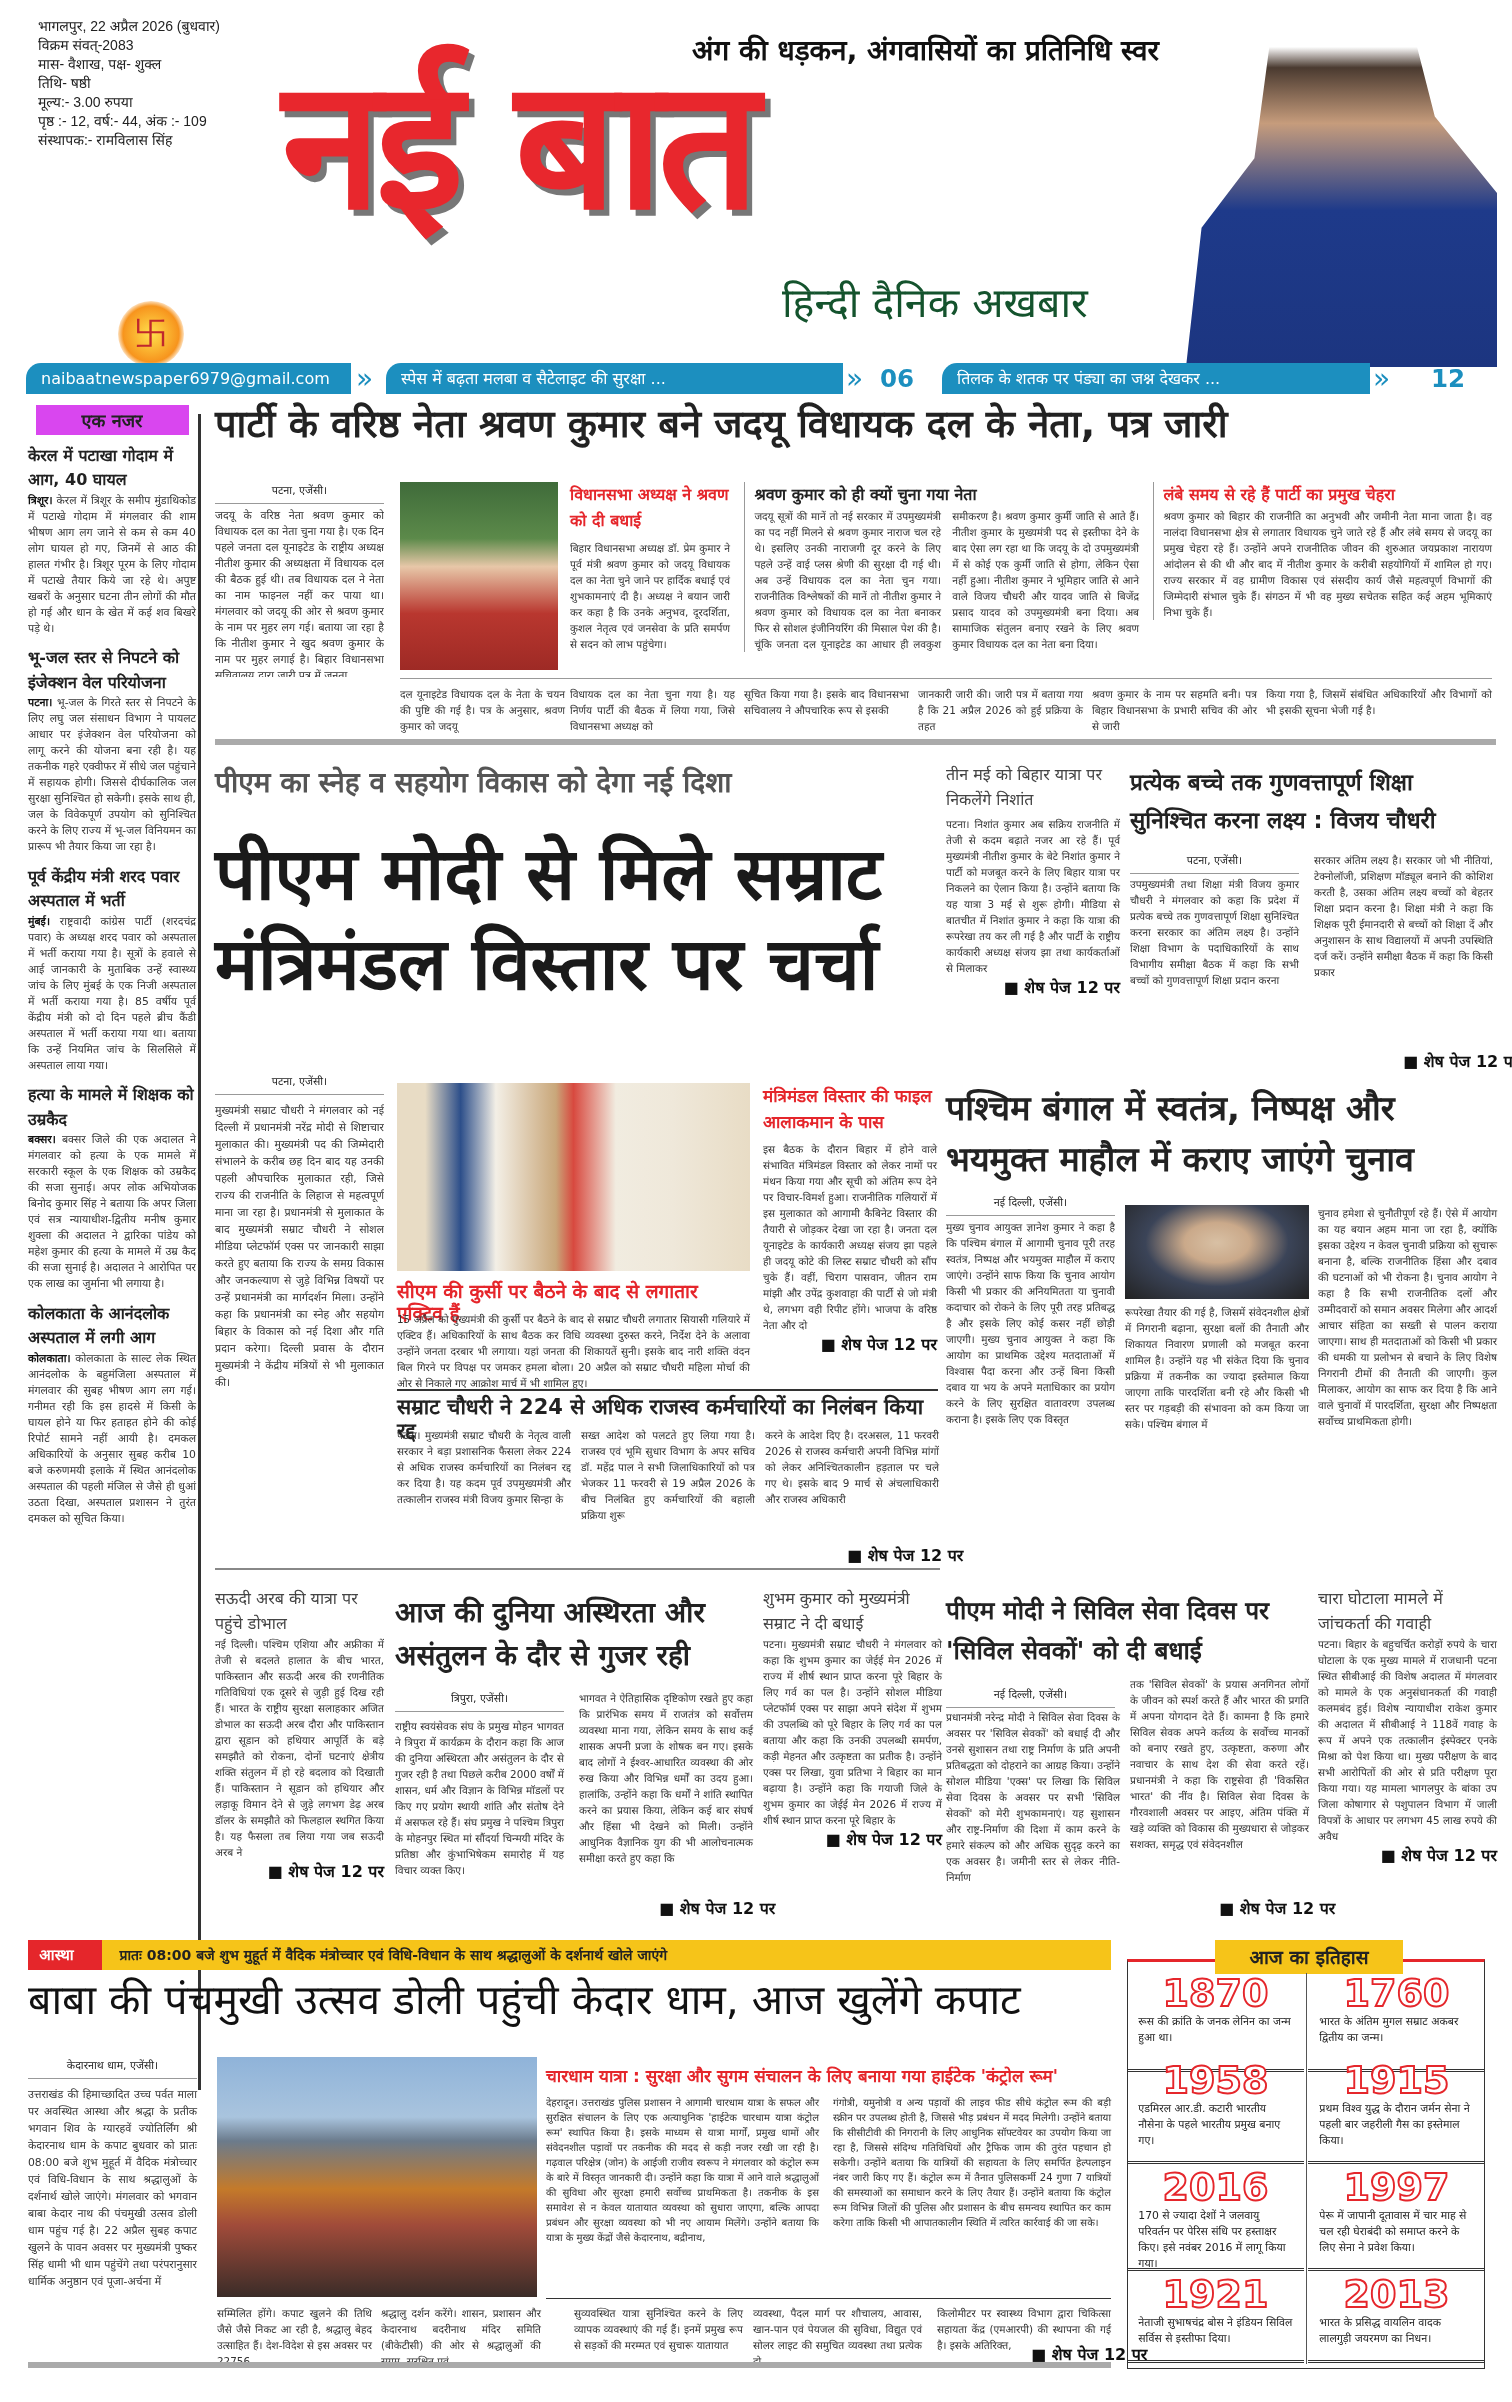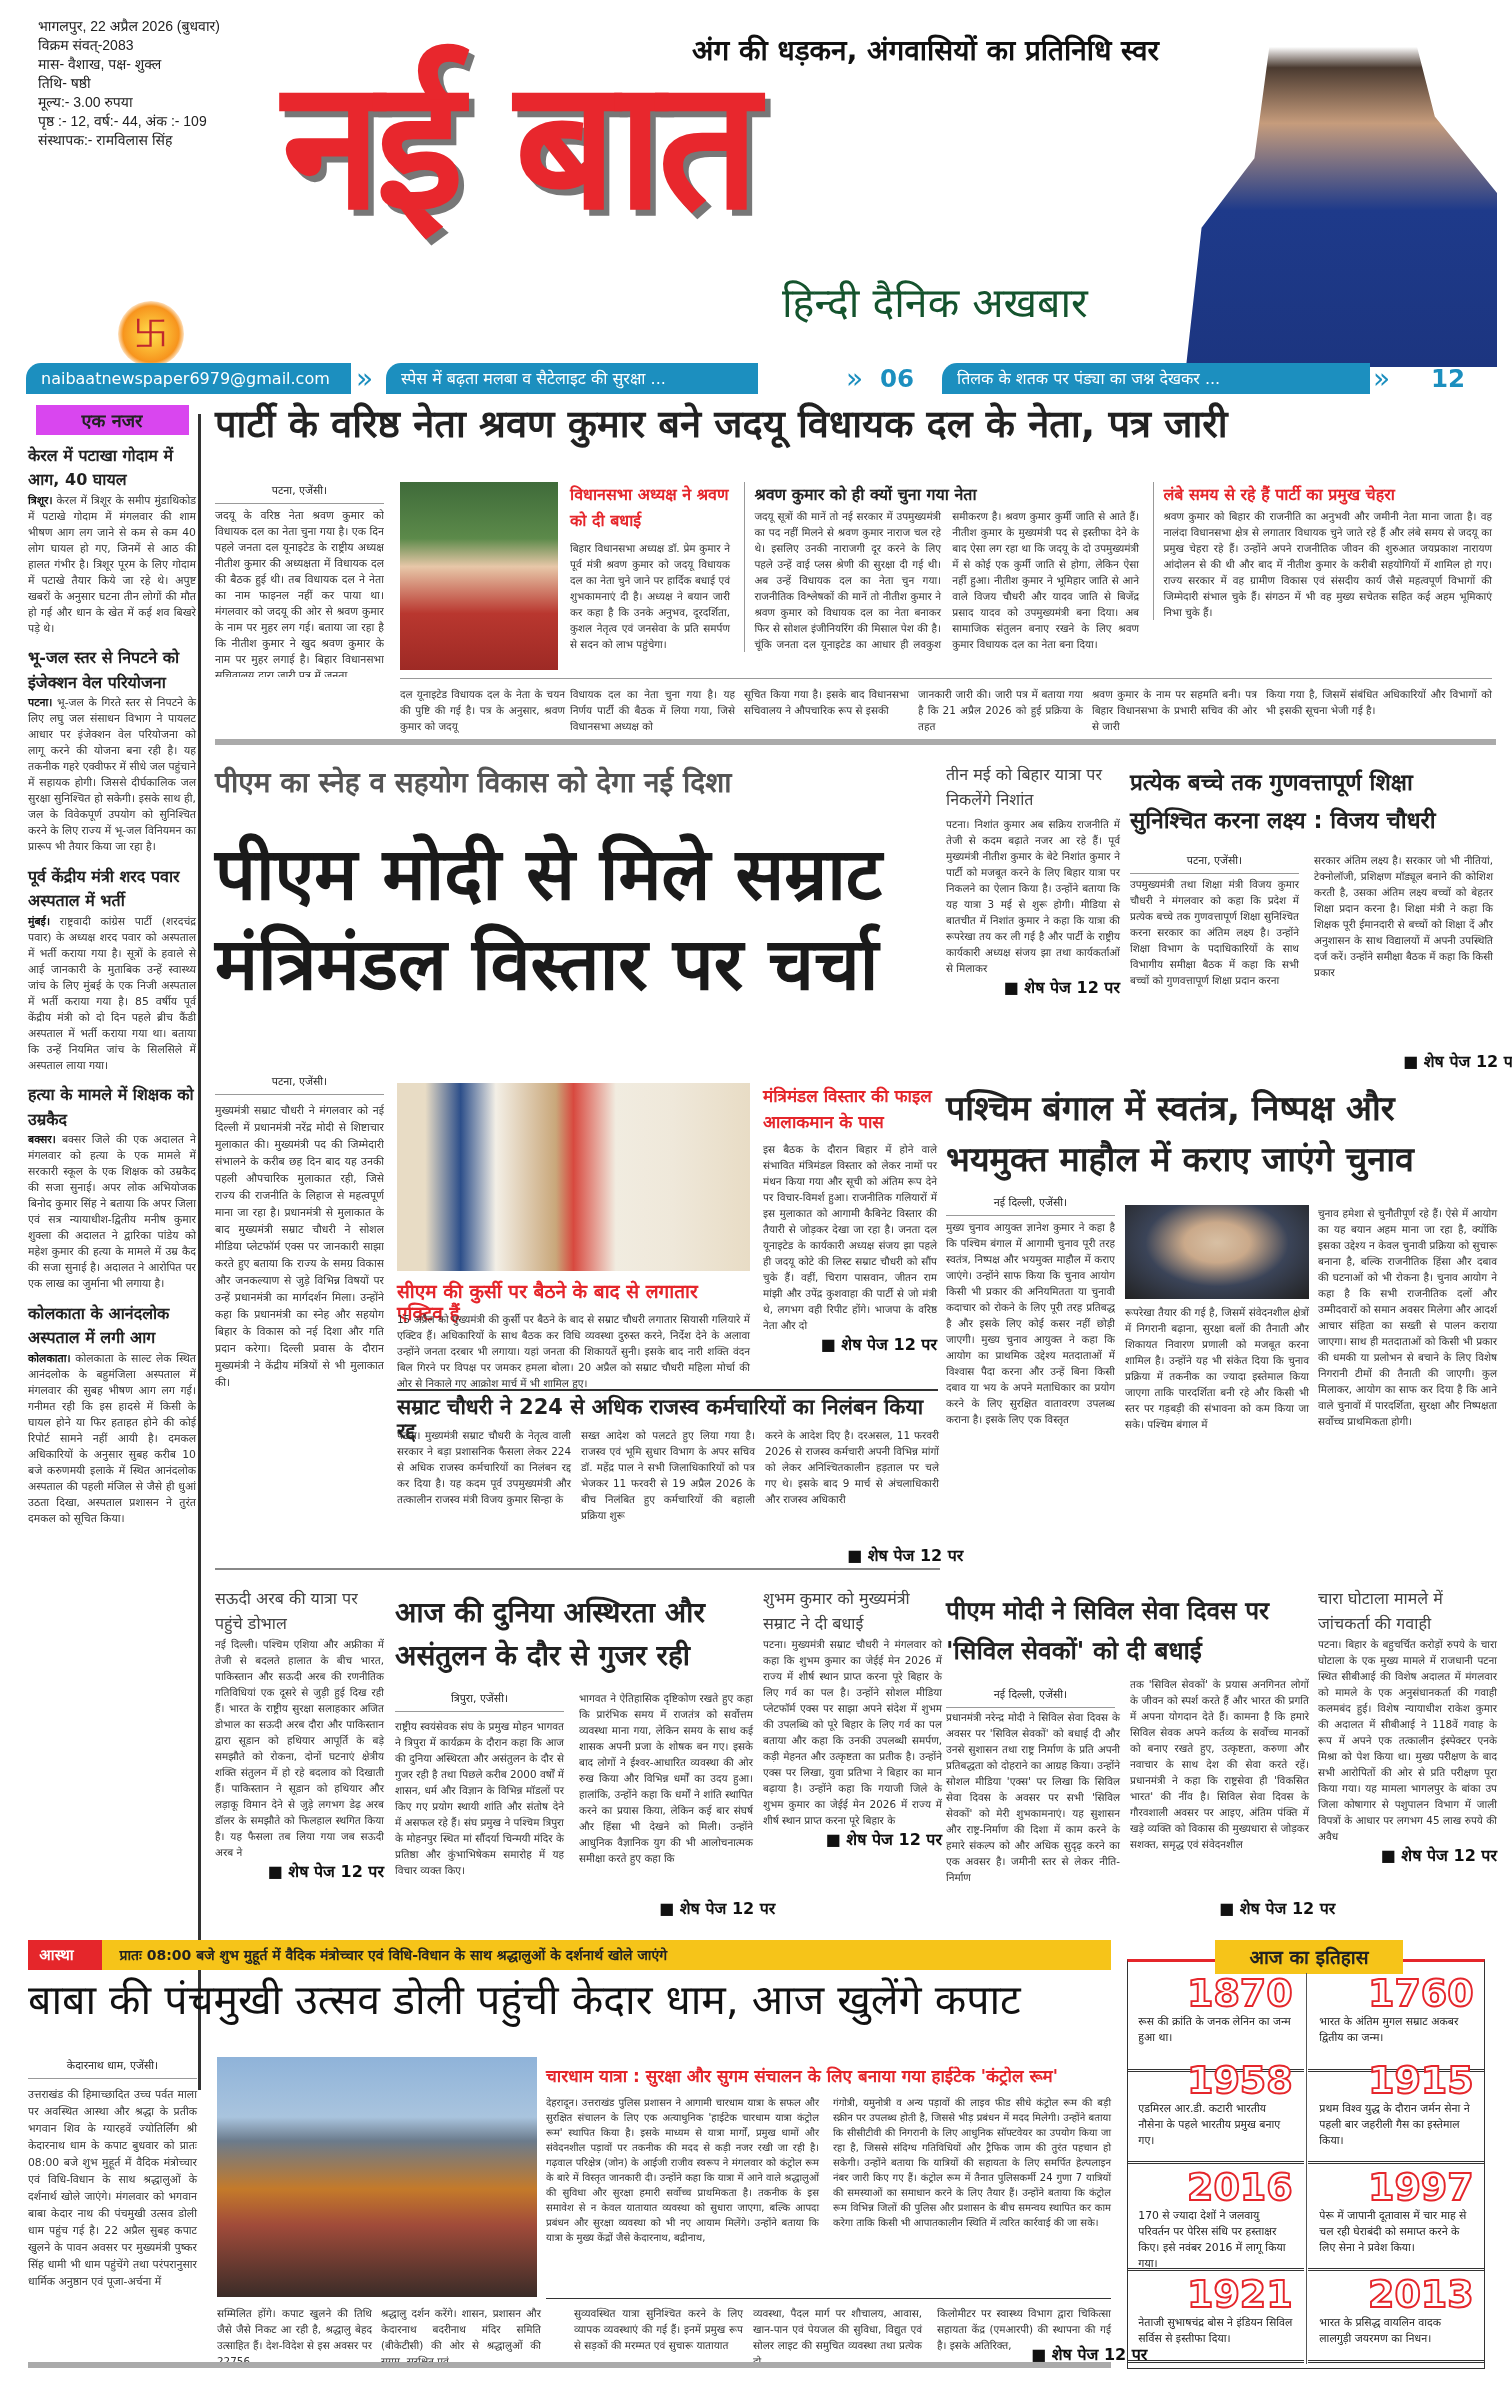--- a/index.html
+++ b/index.html
@@ -29,21 +29,21 @@
 .ek-nazar{background:#d946ef;text-align:center;font-weight:bold;font-size:18px;padding:2.8px 0;position:relative;margin:0 7.5px}
 .ek-nazar:before,.ek-nazar:after{content:"";position:absolute;top:0;border-style:solid;border-width:15px 0 15px 0}
 .rail-hd{font-size:16px;font-weight:bold;line-height:24.5px;margin-top:9.4px;color:#222}
 .rail .txt{font-size:10.8px;line-height:16px}
 
 .rule{background:#aaa;height:5.6px}
 .photo{background:#8a7a6a}
 .history-box{left:1127px;top:1959px;width:358px;height:410px;border:1.9px solid #333;border-top:3.8px solid #e5262b}
 .hist-hdr{left:1215px;top:1940px;width:188px;height:34px;background:#f6c419;text-align:center;font-weight:bold;font-size:19px;line-height:34px}
 .hist-cell{position:absolute;width:177px;height:99px;text-align:left;border-bottom:3.8px double #333;padding:0 11.3px}
-.hist-year{font-size:38px;font-weight:bold;color:#fff;-webkit-text-stroke:1.9px #e5262b;text-align:right;line-height:41px;font-family:"DejaVu Sans",sans-serif}
+.hist-year{font-size:38px;font-weight:bold;color:#fff;-webkit-text-stroke:1.9px #e5262b;text-align:center;line-height:41px;font-family:"DejaVu Sans",sans-serif}
 .hist-text{font-size:10.8px;line-height:16px;color:#222}
 </style>
 </head>
 <body>
 
 <div id="meta" class="abs">
   <div>भागलपुर, 22 अप्रैल 2026 (बुधवार)</div>
   <div>विक्रम संवत्-2083</div>
   <div>मास- वैशाख, पक्ष- शुक्ल</div>
   <div>तिथि- षष्ठी</div>
@@ -52,21 +52,21 @@
   <div>संस्थापक:- रामविलास सिंह</div>
 </div>
 <div id="swastik" class="abs">卐</div>
 <div id="logo" class="abs">नई बात</div>
 <div id="tagline" class="abs">अंग की धड़कन, अंगवासियों का प्रतिनिधि स्वर</div>
 <div id="subtitle" class="abs">हिन्दी दैनिक अखबार</div>
 <div id="player" class="abs"></div>
 
 <div class="abs teaser" style="left:26px;width:325px;"><span>naibaatnewspaper6979@gmail.com</span></div>
 <div class="abs arrow" style="left:356px;">»</div>
-<div class="abs teaser" style="left:386px;width:372px;"><span>स्पेस में बढ़ता मलबा व सैटेलाइट की सुरक्षा ...</span></div>
+<div class="abs teaser" style="left:386px;width:457px;"><span>स्पेस में बढ़ता मलबा व सैटेलाइट की सुरक्षा ...</span></div>
 <div class="abs arrow" style="left:846px;">»</div>
 <div class="abs tnum" style="left:880px;">06</div>
 <div class="abs teaser" style="left:942px;width:428px;"><span>तिलक के शतक पर पंड्या का जश्न देखकर ...</span></div>
 <div class="abs arrow" style="left:1373px;">»</div>
 <div class="abs tnum" style="left:1431px;">12</div>
 
 <div id="rail-border" class="abs"></div>
 <div id="rail" class="abs rail">
   <div class="ek-nazar">एक नजर</div>
   <div>

